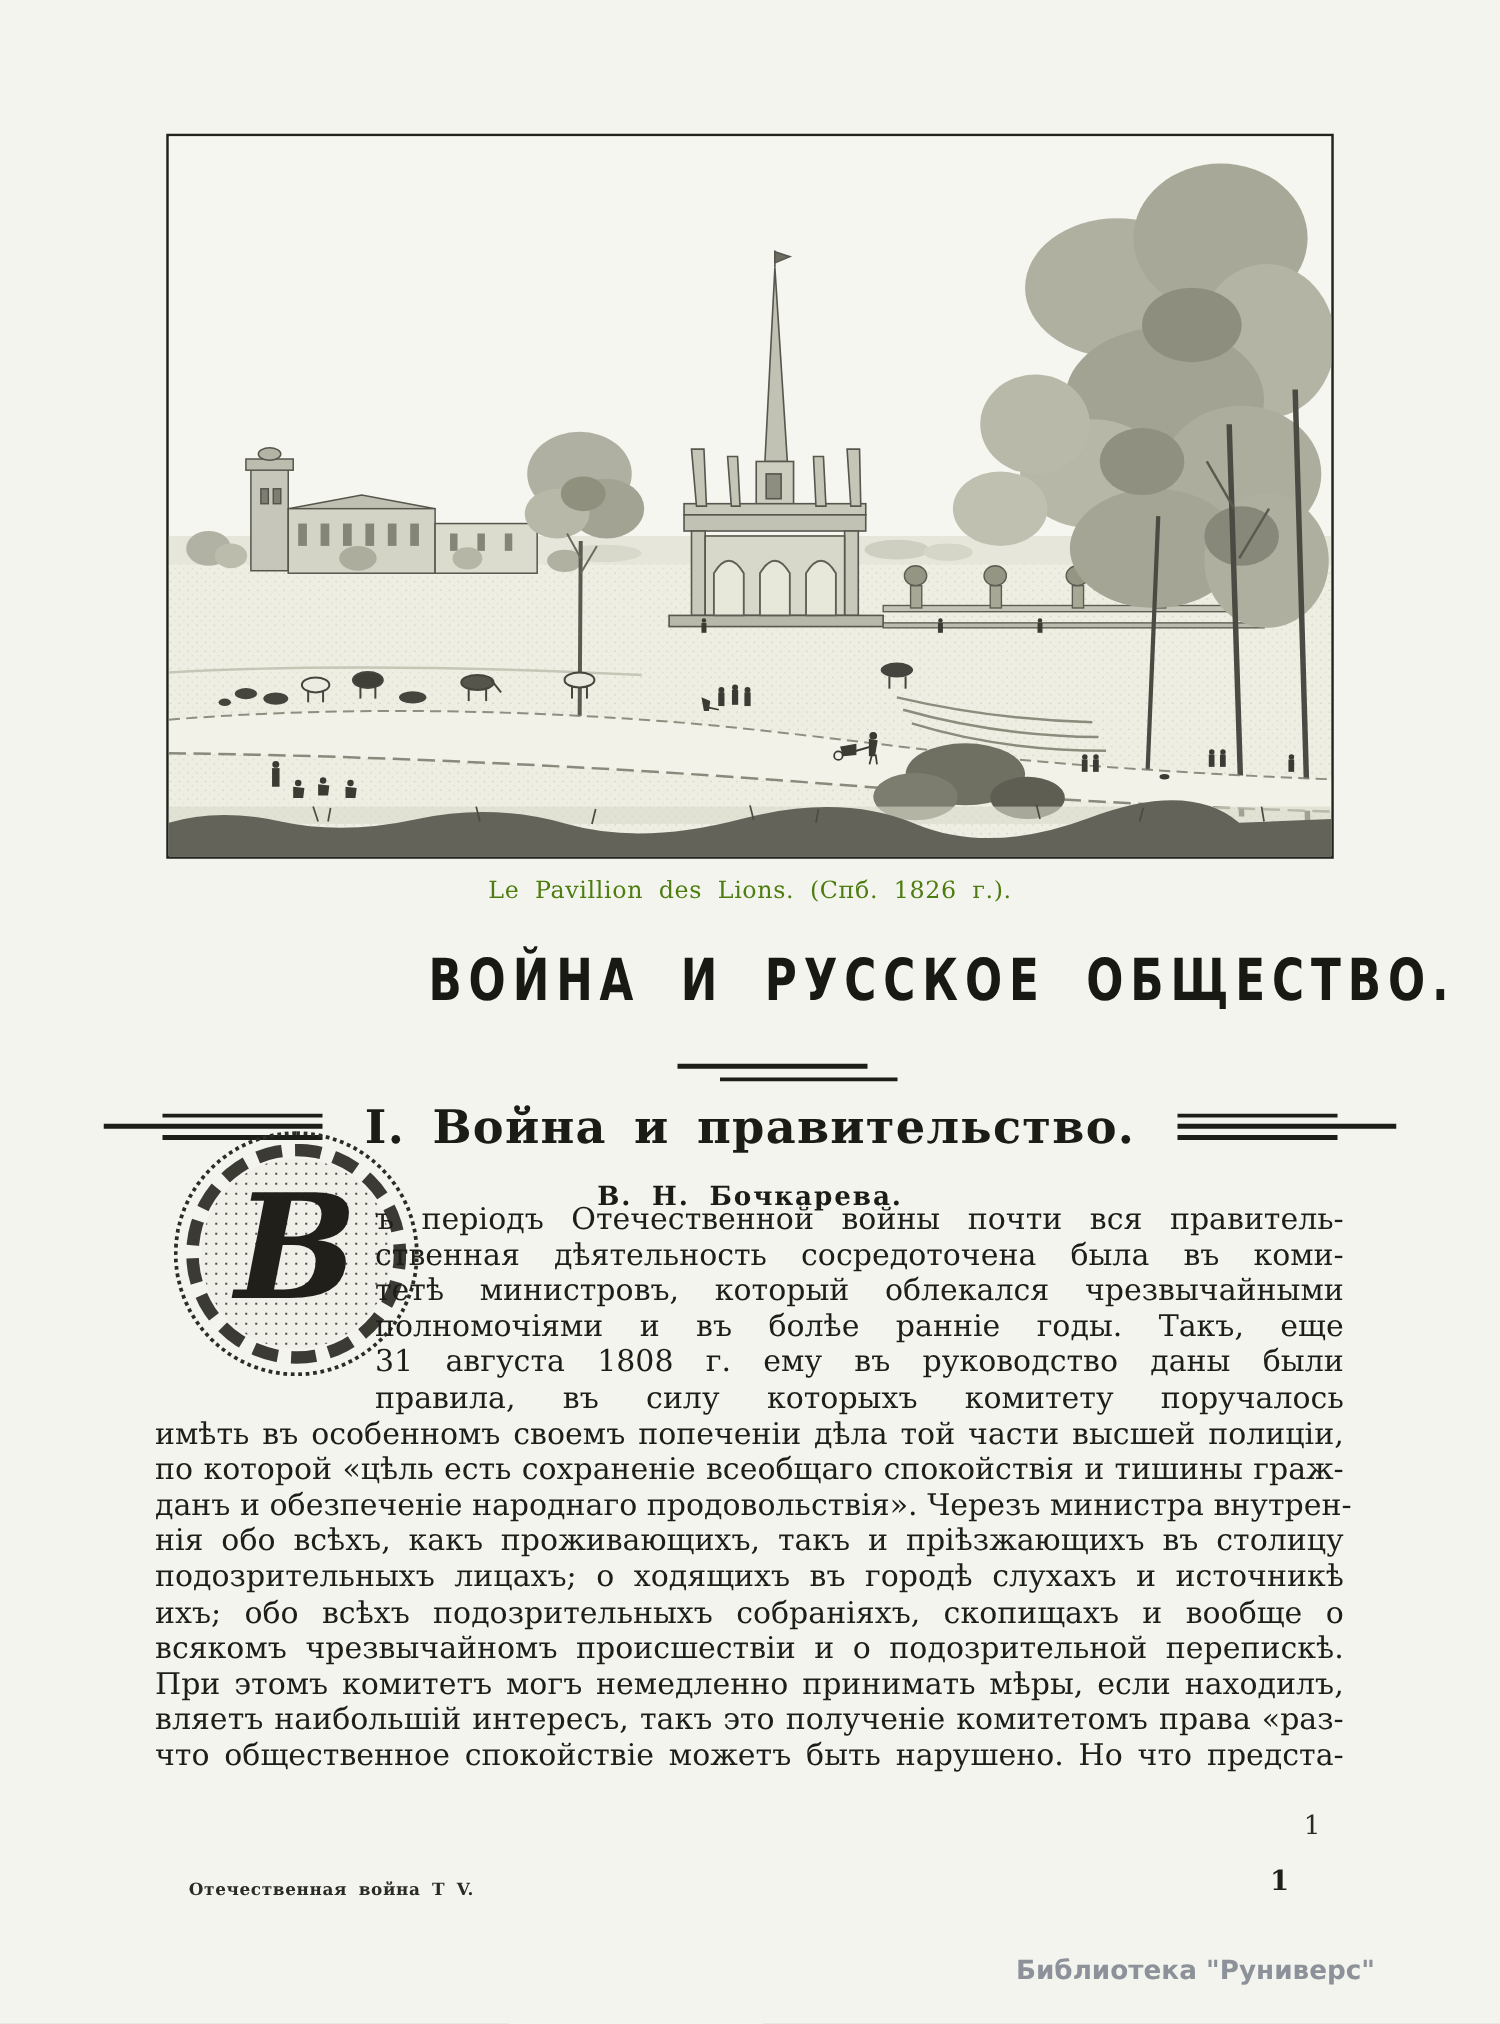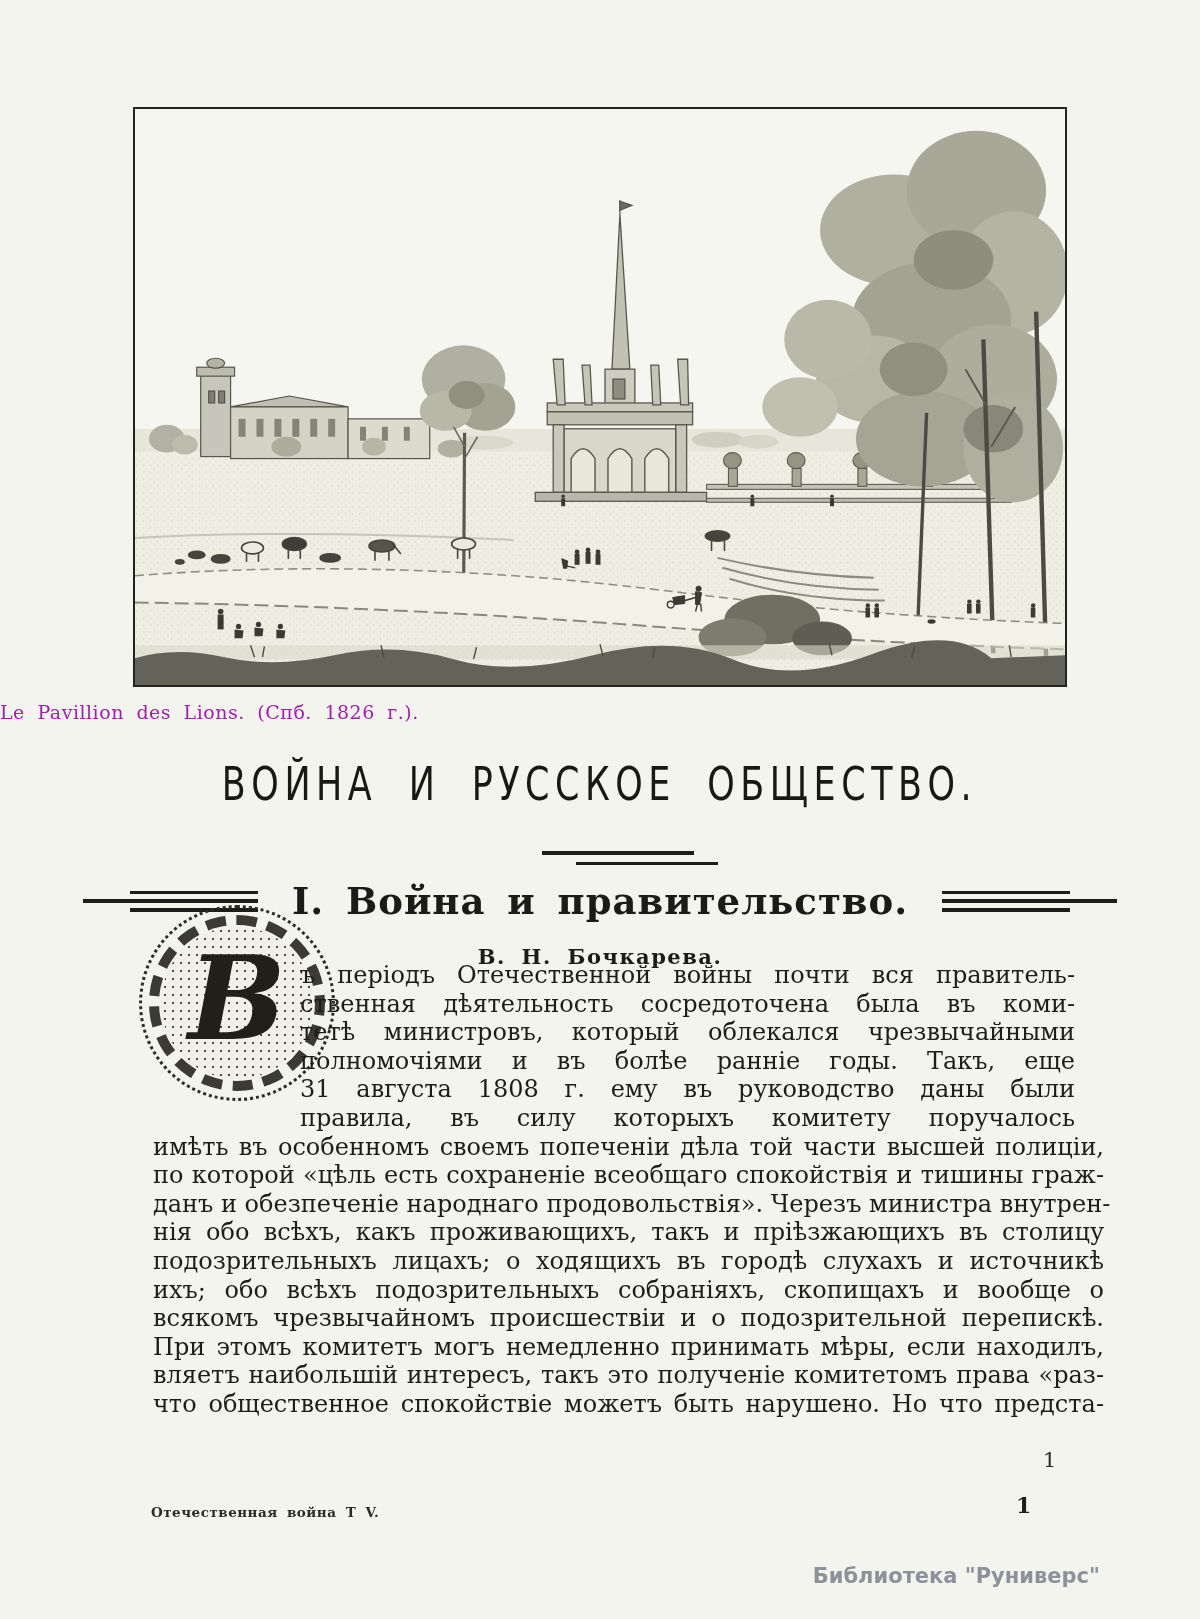--- a/index.html
+++ b/index.html
@@ -8,27 +8,27 @@
     background:#f3f4ee;overflow:hidden;
     font-family:"DejaVu Serif", serif;color:#1c1c1a;
   }
   
   .figure-frame{
     position:absolute;left:133px;top:107px;width:934px;height:580px;
     border:2.5px solid #22221e;background:#f6f6f0;box-sizing:border-box;
   }
   .figure-frame svg{display:block;width:100%;height:100%;}
   .figure-caption{
-    position:absolute;left:0;top:701px;width:1200px;text-align:left;
-    font-size:19px;letter-spacing:.5px;word-spacing:6px;color:#a21caf;
+    position:absolute;left:0;top:701px;width:1200px;text-align:center;
+    font-size:19px;letter-spacing:.5px;word-spacing:6px;color:#4d7c0f;
   }
   
   .article-title{
-    position:absolute;left:0;top:762px;width:1200px;text-align:center;
-    font-family:"DejaVu Sans", sans-serif;font-weight:normal;color:#181814;
+    position:absolute;left:0;top:762px;width:1200px;text-align:right;
+    font-family:"DejaVu Sans", sans-serif;font-weight:bold;color:#181814;
   }
   .article-title span{
     display:inline-block;font-size:38px;letter-spacing:6px;word-spacing:16px;
     transform:scale(.92,1.22);transform-origin:center;
   }
   .title-rules{position:absolute;left:0;top:851px;width:1200px;height:20px;}
   .title-rules .r1{position:absolute;left:542px;top:0;width:152px;height:4px;background:#1d1d19;}
   .title-rules .r2{position:absolute;left:576px;top:11px;width:142px;height:3px;background:#1d1d19;}
   .chapter-row{
     position:absolute;left:0;top:879px;width:1200px;
@@ -67,21 +67,21 @@
     display:flex;align-items:center;justify-content:center;
   }
   .initial-letter{
     font-family:"DejaVu Serif", serif;font-style:italic;font-weight:bold;
     font-size:116px;line-height:1;color:#211f1a;padding-bottom:10px;
   }
   
   .body-block{position:absolute;left:124px;top:961px;width:951px;}
   .bline{
     width:951px;height:28.6px;font-size:24px;line-height:28.6px;
-    text-align:justify;text-align-last:justify;white-space:nowrap;color:#1d1d1a;margin-left:29px;
+    text-align:justify;text-align-last:justify;white-space:nowrap;color:#1d1d1a;
   }
   .bline.indent{margin-left:176px;width:775px;}
   
   .margin-pagenum{
     position:absolute;left:1043px;top:1448px;font-size:21px;color:#2a2a26;
   }
   .footer-signature{
     position:absolute;left:151px;top:1504px;font-size:13.5px;font-weight:bold;
     letter-spacing:.5px;word-spacing:4px;color:#2b2b26;
   }

